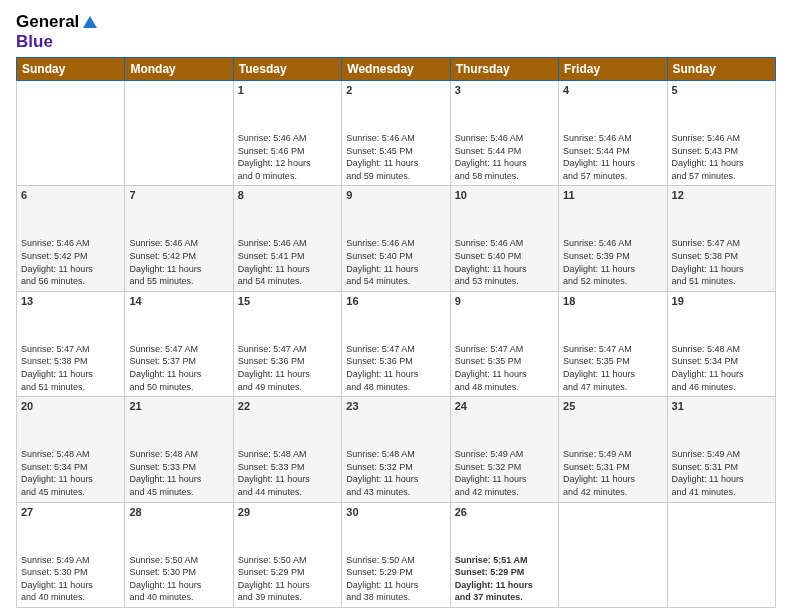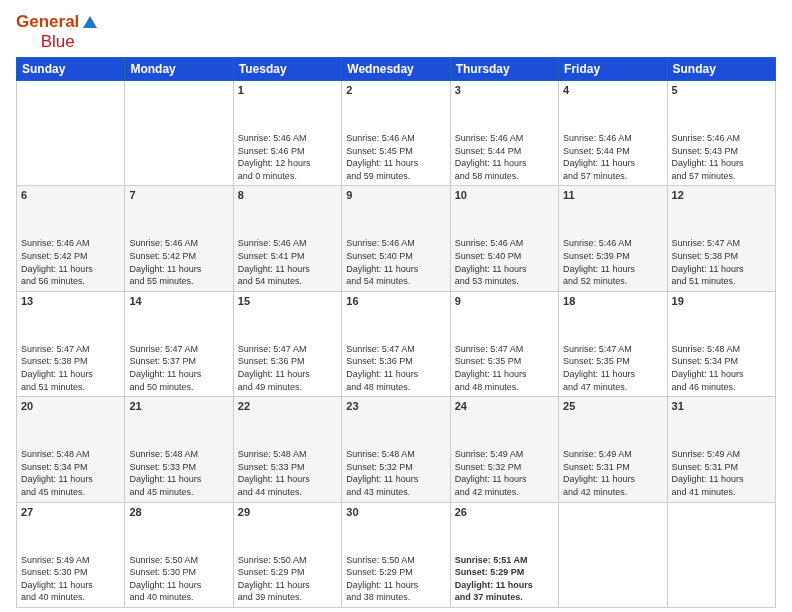--- a/index.html
+++ b/index.html
@@ -41,21 +41,21 @@
       color: #333;
     }
     .calendar {
       flex: 1;
       border: 1px solid #ccc;
       border-collapse: collapse;
       width: 100%;
       table-layout: fixed;
     }
     .calendar th {
-      background: #1d4ed8;
+      background: #a16207;
       color: #fff;
       text-align: left;
       padding: 4px 5px;
       font-size: 12px;
       font-weight: bold;
       border: 1px solid #1a65b0;
     }
     .calendar td {
       border: 1px solid #ccc;
       vertical-align: top;
@@ -85,25 +85,25 @@
     }
   </style>
 </head>
 <body>
 
 <div class="page">
   <div class="header">
     <div class="logo">
       <div>
         <div style="font-size:17px;font-weight:bold;line-height:1.15;">
-          <span style="color:#c2410c;">General</span><svg style="display:inline-block;vertical-align:middle;margin-left:2px;" width="18" height="18" viewBox="0 0 18 18">
+          <span style="color:#000000;">General</span><svg style="display:inline-block;vertical-align:middle;margin-left:2px;" width="18" height="18" viewBox="0 0 18 18">
               <polygon points="9,2 16,14 2,14" fill="#2176c7"></polygon>
             </svg>
         </div>
-        <div style="font-size:17px;font-weight:normal;color:#b91c1c;line-height:1.15;text-align:center;">Blue</div>
+        <div style="font-size:17px;font-weight:bold;color:#4c1d95;line-height:1.15;">Blue</div>
       </div>
     </div>
     <div class="title-block">
       <div class="month-title"></div>
       <div class="location"></div>
     </div>
   </div>
 
   <table class="calendar">
     <thead>

